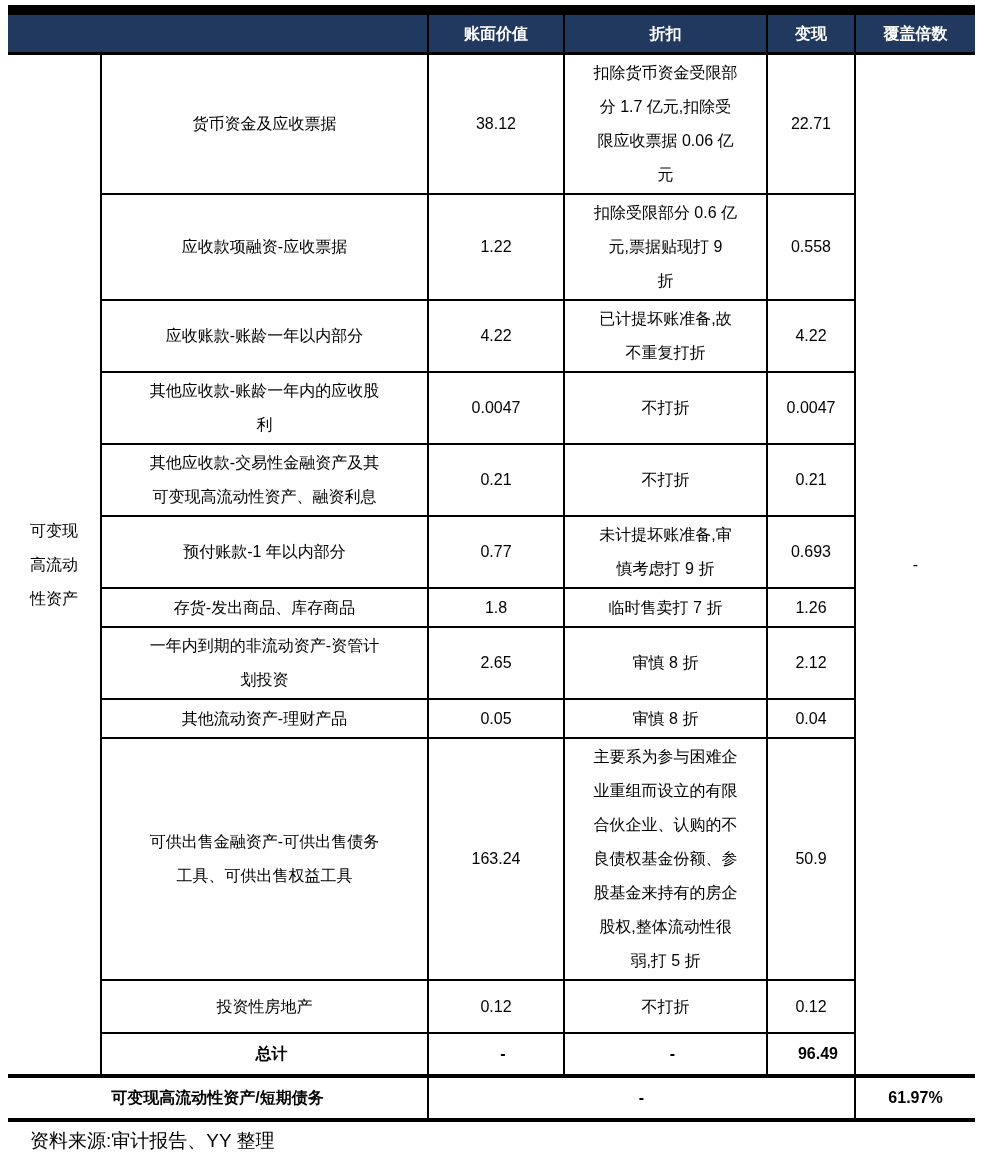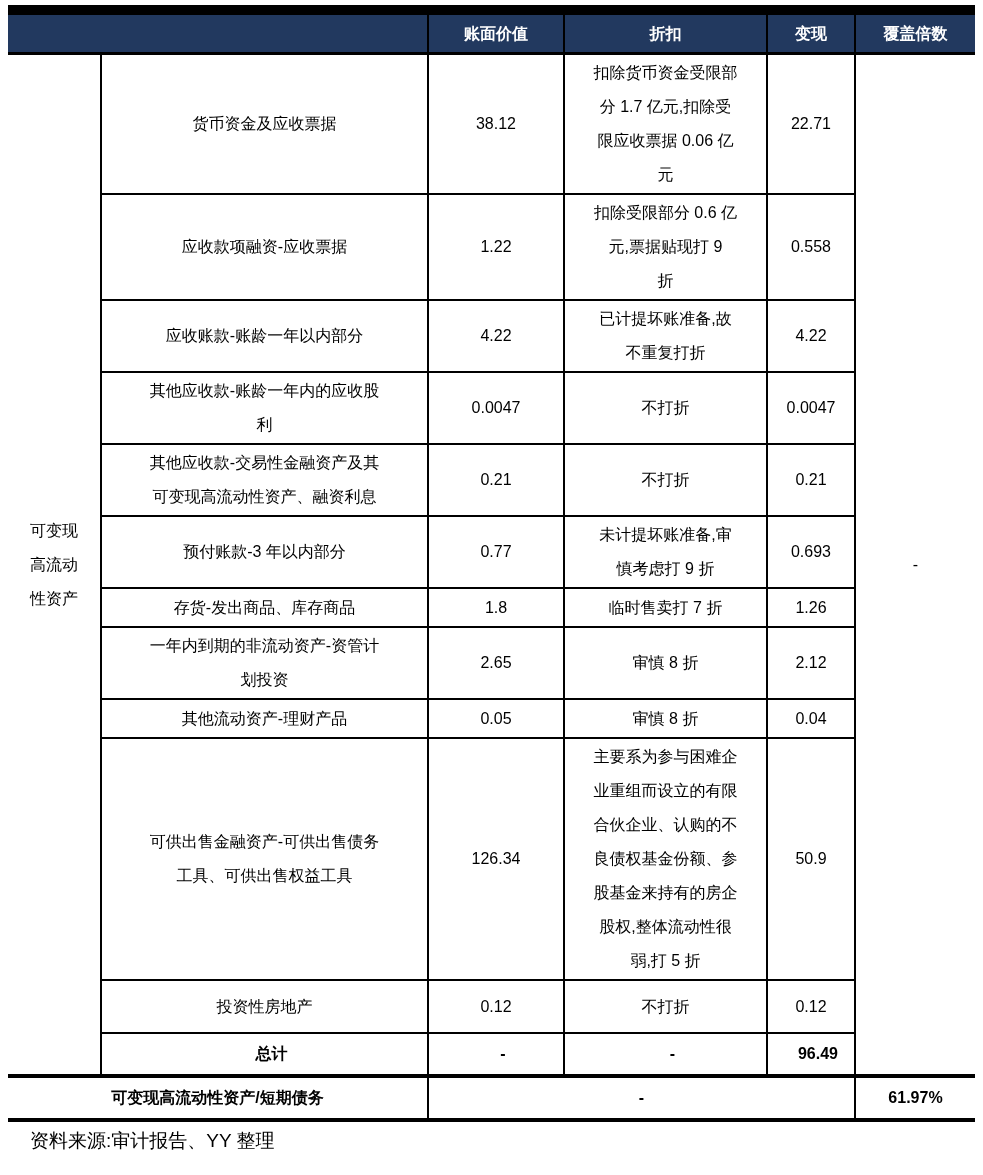--- a/index.html
+++ b/index.html
@@ -135,21 +135,21 @@
 
     <tr class="r4">
       <td>其他应收款-交易性金融资产及其
 可变现高流动性资产、融资利息</td>
       <td>0.21</td>
       <td>不打折</td>
       <td>0.21</td>
     </tr>
 
     <tr class="r5">
-      <td>预付账款-3 年以内部分</td>
+      <td>预付账款-1 年以内部分</td>
       <td>0.77</td>
       <td>未计提坏账准备,审
 慎考虑打 9 折</td>
       <td>0.693</td>
     </tr>
 
     <tr class="r6">
       <td>存货-发出商品、库存商品</td>
       <td>1.8</td>
       <td>临时售卖打 7 折</td>
@@ -167,21 +167,21 @@
     <tr class="r8">
       <td>其他流动资产-理财产品</td>
       <td>0.05</td>
       <td>审慎 8 折</td>
       <td>0.04</td>
     </tr>
 
     <tr class="r9">
       <td>可供出售金融资产-可供出售债务
 工具、可供出售权益工具</td>
-      <td>126.34</td>
+      <td>163.24</td>
       <td>主要系为参与困难企
 业重组而设立的有限
 合伙企业、认购的不
 良债权基金份额、参
 股基金来持有的房企
 股权,整体流动性很
 弱,打 5 折</td>
       <td>50.9</td>
     </tr>
 

